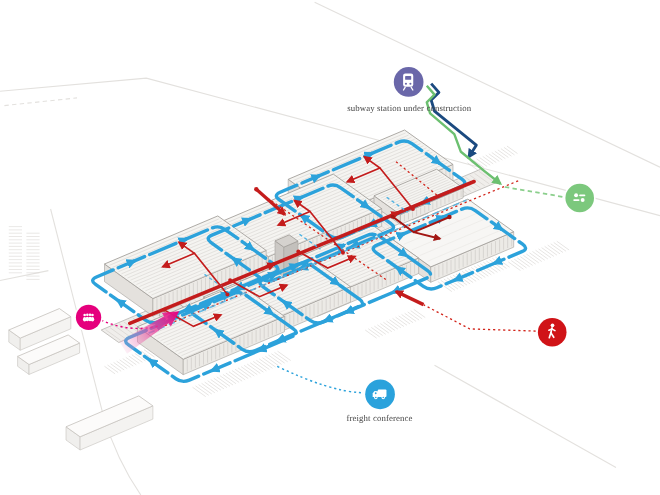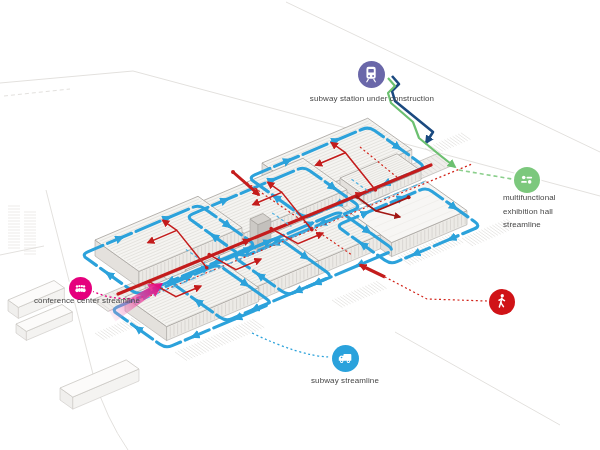--- a/index.html
+++ b/index.html
@@ -1,17 +1,17 @@
 <!DOCTYPE html>
 <html><head>
 <meta charset="utf-8">
 <style>
   html,body{margin:0;padding:0;background:#fff;}
   .stage{position:relative;width:600px;height:450px;background:#ffffff;overflow:hidden;
-         font-family:Liberation Sans, sans-serif;}
+         font-family:Liberation Serif, serif;}
   #scene{position:absolute;left:0;top:0;}
   .lbl{position:absolute;font-size:8px;color:#474747;line-height:13.5px;white-space:pre-line;letter-spacing:.1px;}
   .center{transform:translateX(-50%);text-align:center;}
   .licon{position:absolute;border-radius:50%;display:flex;align-items:center;justify-content:center;
          box-shadow:0 0 0 1.5px #ffffff;}
   .licon svg{width:82%;height:82%;display:block;}
 </style>
 </head>
 <body>
 
@@ -802,18 +802,14 @@
       <circle cx="8.2" cy="11.4" r="2" fill="#fff"></circle>
         <circle cx="8.2" cy="11.4" r="0.9" fill="var(--c)"></circle>
       <circle cx="8.3" cy="15.6" r="1.7" fill="#fff"></circle>
         <circle cx="8.3" cy="15.6" r="0.8" fill="var(--c)"></circle>
       <circle cx="15.6" cy="15.6" r="1.7" fill="#fff"></circle>
         <circle cx="15.6" cy="15.6" r="0.8" fill="var(--c)"></circle>
     </svg>
   </div>
 
   <div class="lbl center" style="left:372px;top:92px">subway station under construction</div>
-  <div class="lbl" style="left:503px;top:191px">multifunctional
-exhibition hall
-streamline</div>
-  <div class="lbl" style="left:34px;top:294px">conference center streamline</div>
-  <div class="lbl center" style="left:345px;top:374px">subway streamline</div>
+  <div class="lbl center" style="left:345px;top:374px">freight conference</div>
 </div>
 
 </body></html>

